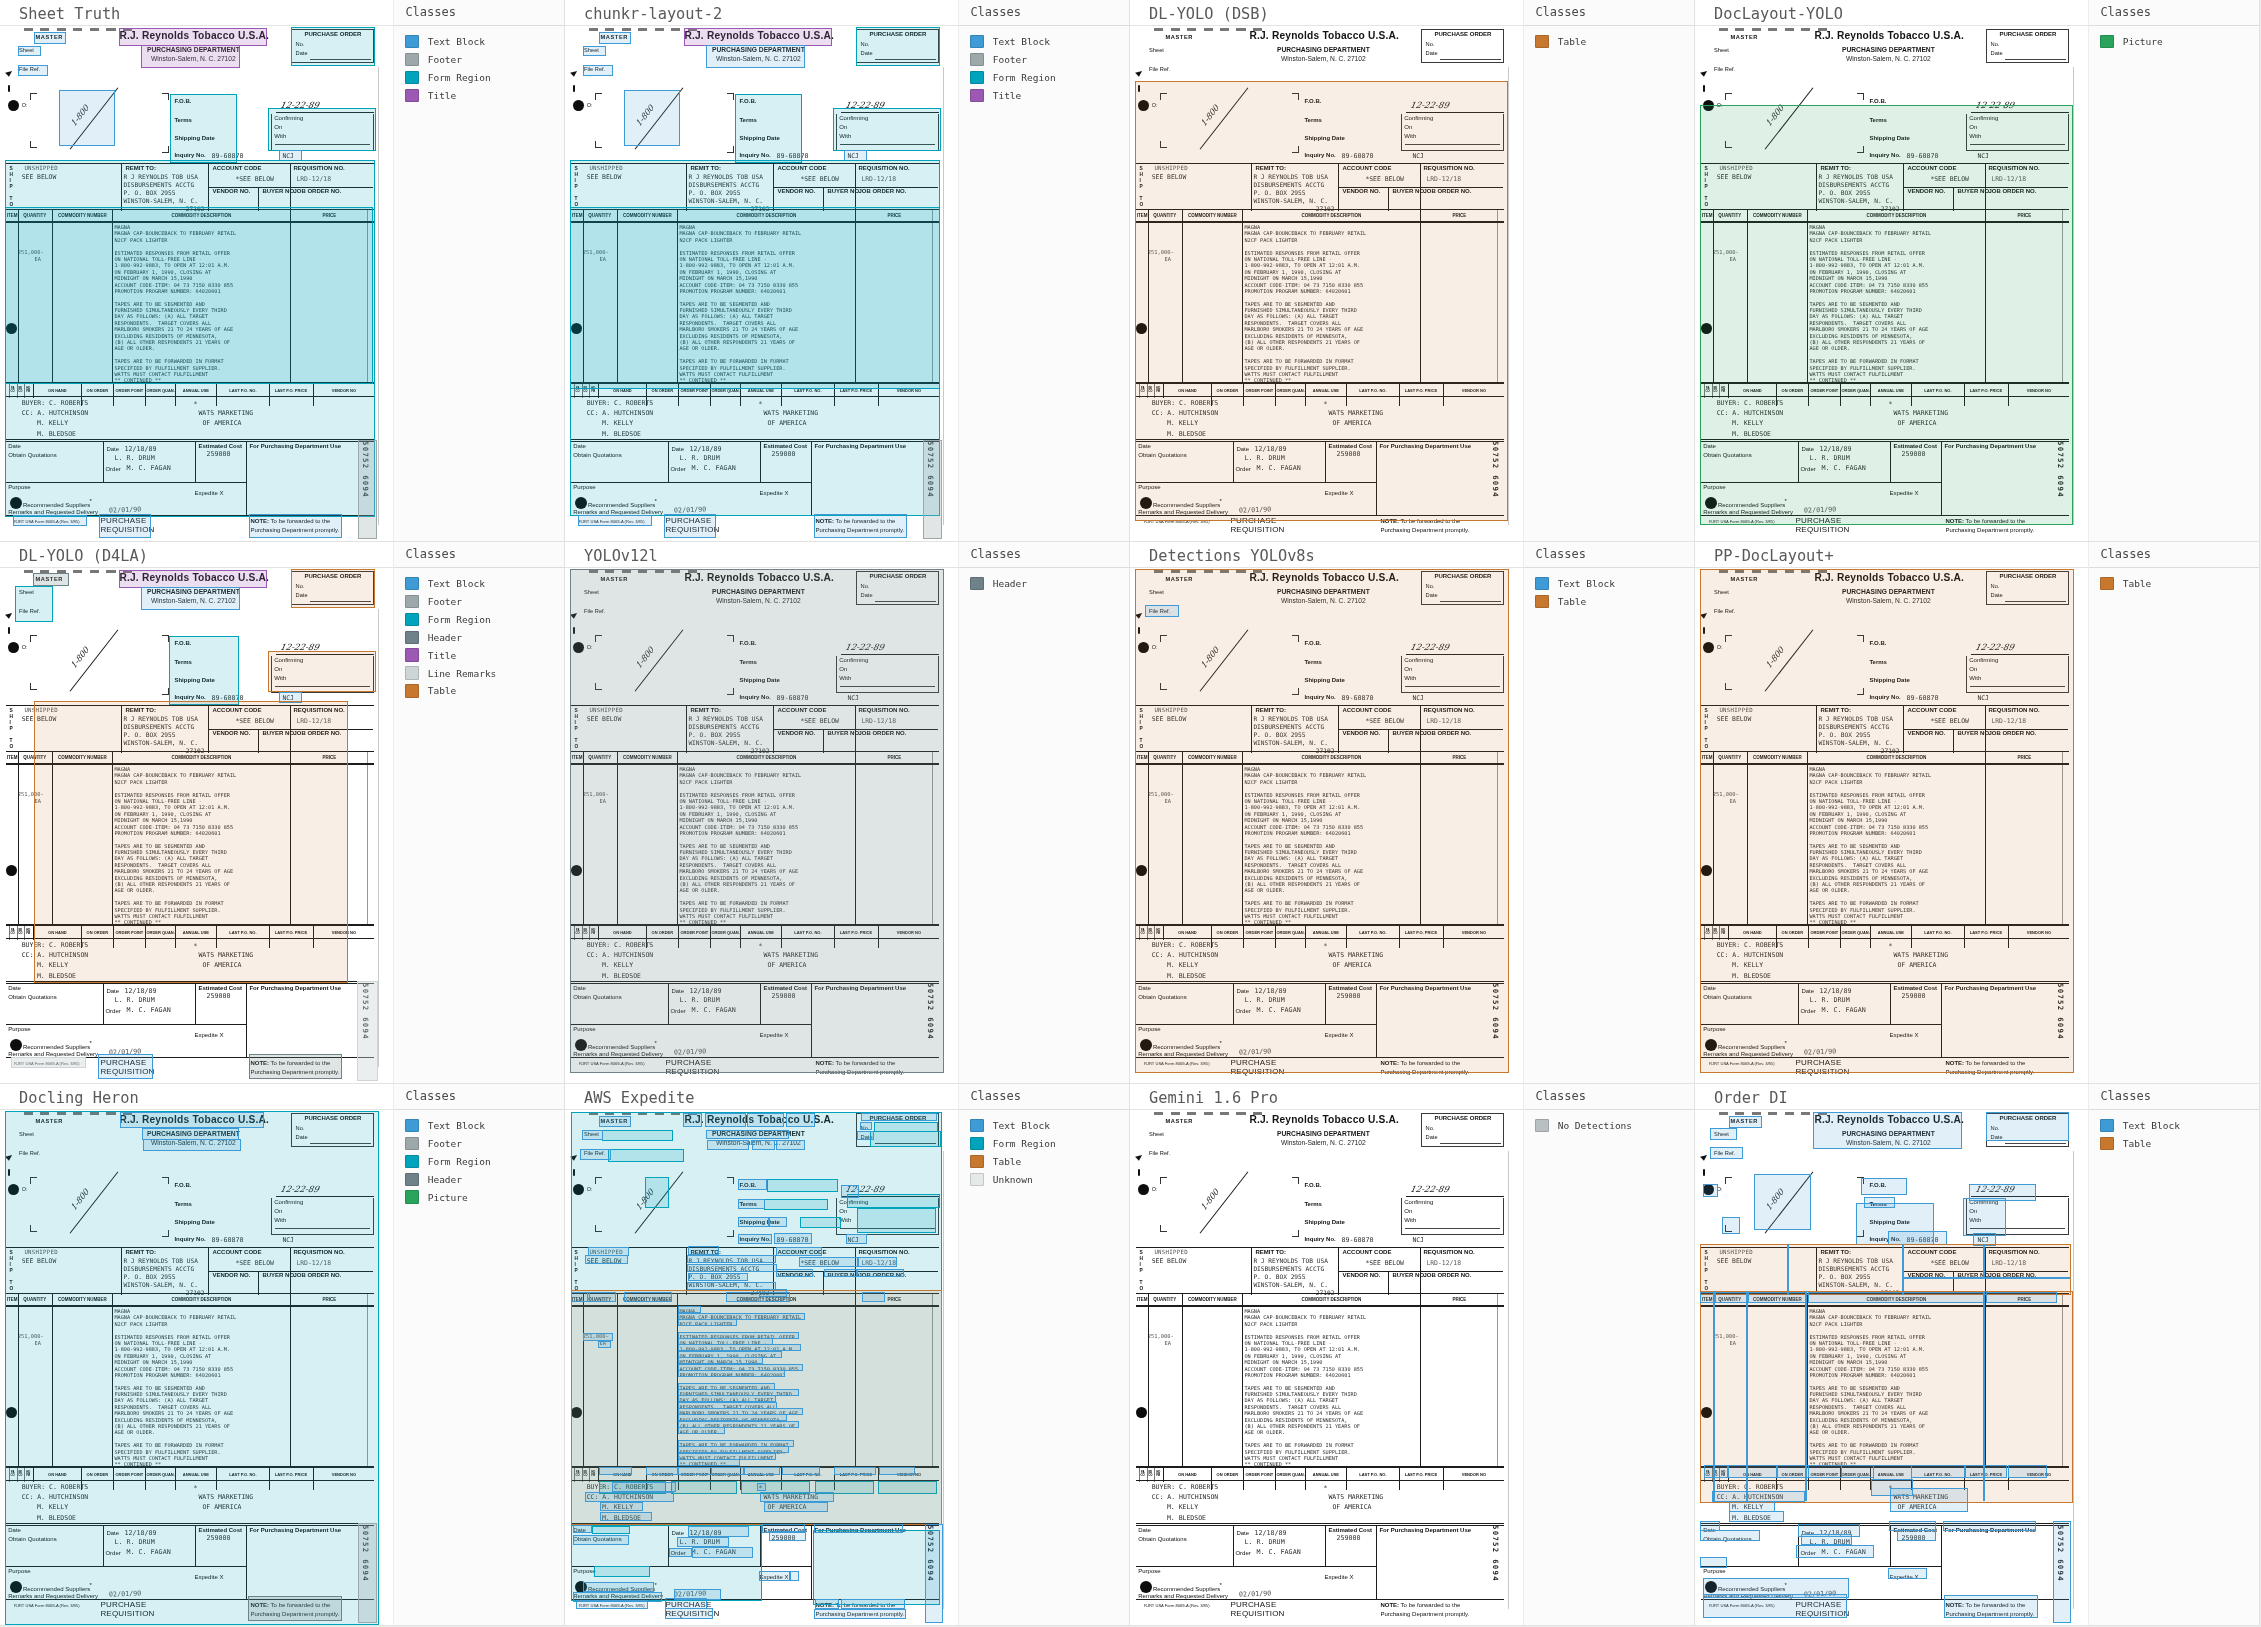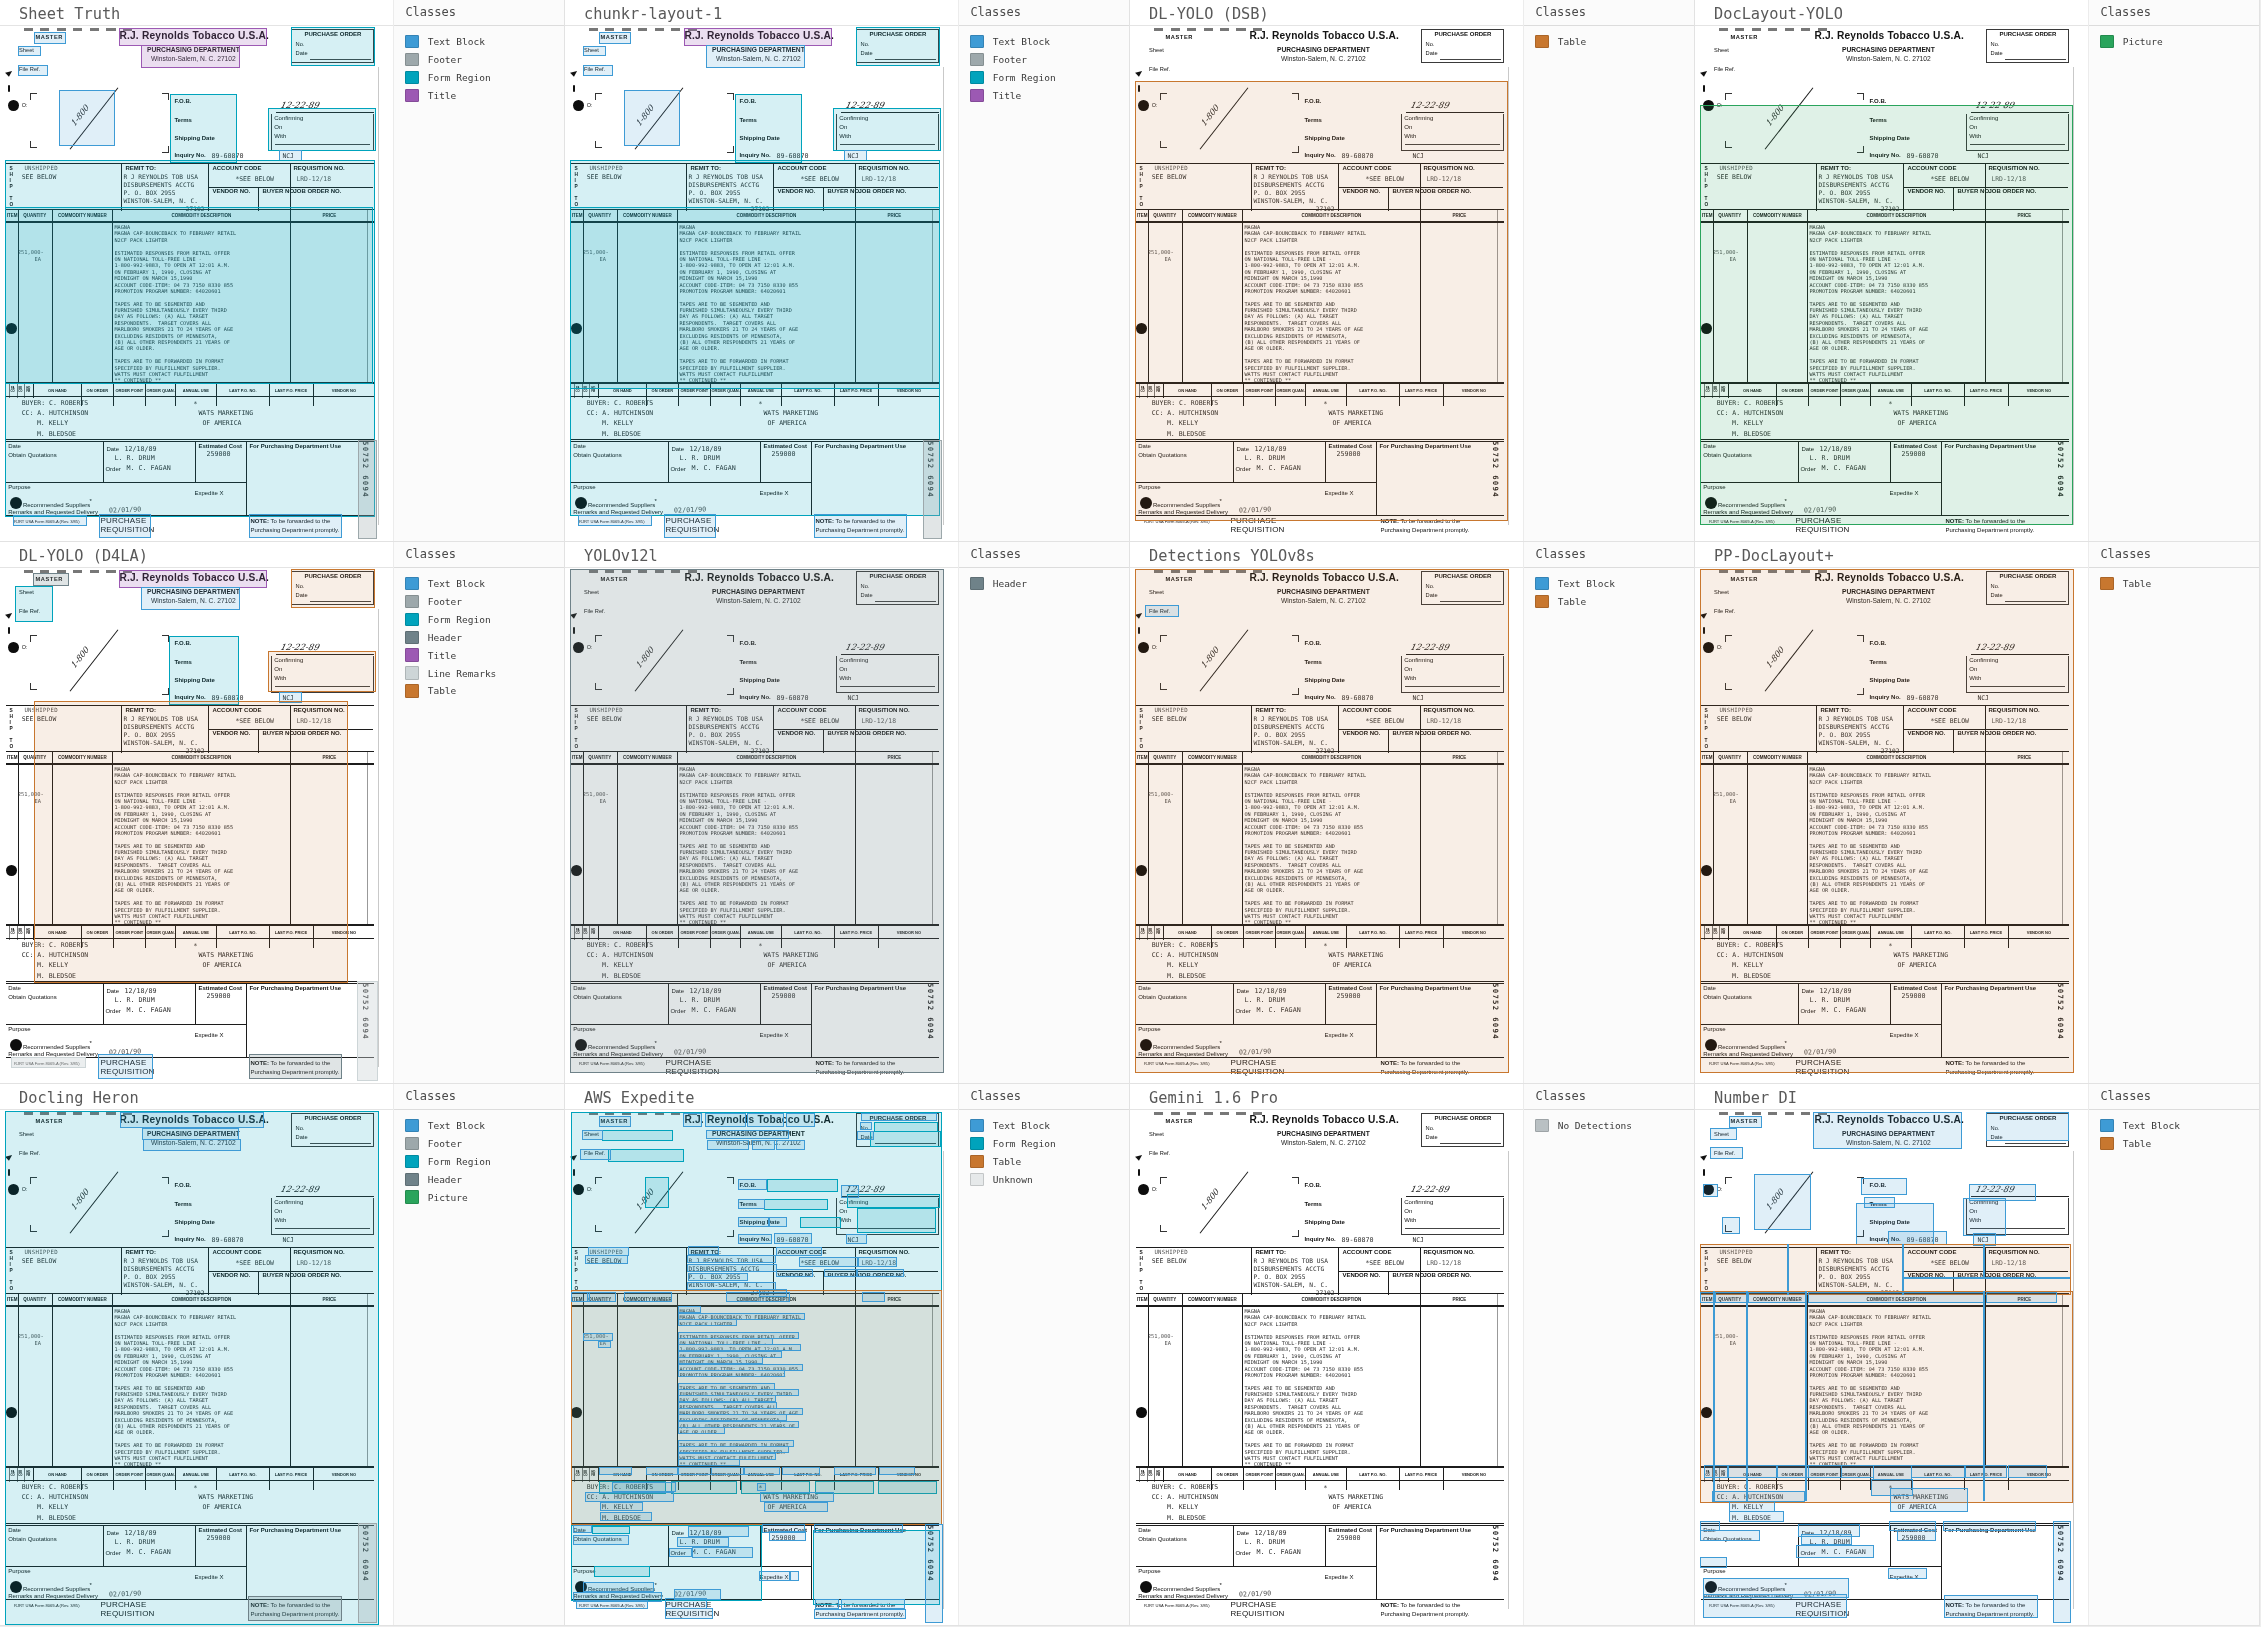--- a/index.html
+++ b/index.html
@@ -279,21 +279,21 @@
           </div>
           <div class="legend-item">
             <span class="swatch" style="background: rgb(156, 89, 179);"></span>
             <span class="legend-label">Title</span>
           </div>
         </div>
     </div>
   </div>
 
   <div class="panel">
-    <div class="panel-title">chunkr-layout-1</div>
+    <div class="panel-title">chunkr-layout-2</div>
     <div class="titlebar-line"></div>
     <div class="docwrap">
   <div class="doc">
     <div style="left:18px;top:-0.6px;width:108px;height:2.5px;background:repeating-linear-gradient(90deg,#4a4a4a 0 9px,transparent 9px 16.5px);opacity:.75"></div>
     <div style="left:-1.3px;top:42px;width:7px;height:5.7px;background:#111;clip-path:polygon(0 30%,100% 0,55% 100%)"></div>
     <div style="left:1.3px;top:56px;width:2.5px;height:7px;background:#111;border-radius:1.3px"></div>
     <div style="left:113px;top:0.6px;width:148px;text-align:center;font-size:10.2px;font-weight:bold;letter-spacing:0.2px;color:#131313;white-space:nowrap">R.J. Reynolds Tobacco U.S.A.</div>
     <div style="left:113px;top:16.5px;width:148px;text-align:center;font-size:6.7px;font-weight:bold;color:#161616">PURCHASING DEPARTMENT</div>
     <div style="left:113px;top:26px;width:148px;text-align:center;font-size:6.7px;color:#1b1b1b">Winston-Salem, N. C. 27102</div>
     <div class="lbl" style="left:29px;top:5.1px;font-size:5.7px;letter-spacing:0.6px">MASTER</div>
@@ -2719,21 +2719,21 @@
       <div class="legend-items">
           <div class="legend-item">
             <span class="swatch" style="background: rgb(185, 192, 195);"></span>
             <span class="legend-label">No Detections</span>
           </div>
         </div>
     </div>
   </div>
 
   <div class="panel">
-    <div class="panel-title">Number DI</div>
+    <div class="panel-title">Order DI</div>
     <div class="titlebar-line"></div>
     <div class="docwrap">
   <div class="doc">
     <div style="left:18px;top:-0.6px;width:108px;height:2.5px;background:repeating-linear-gradient(90deg,#4a4a4a 0 9px,transparent 9px 16.5px);opacity:.75"></div>
     <div style="left:-1.3px;top:42px;width:7px;height:5.7px;background:#111;clip-path:polygon(0 30%,100% 0,55% 100%)"></div>
     <div style="left:1.3px;top:56px;width:2.5px;height:7px;background:#111;border-radius:1.3px"></div>
     <div style="left:113px;top:0.6px;width:148px;text-align:center;font-size:10.2px;font-weight:bold;letter-spacing:0.2px;color:#131313;white-space:nowrap">R.J. Reynolds Tobacco U.S.A.</div>
     <div style="left:113px;top:16.5px;width:148px;text-align:center;font-size:6.7px;font-weight:bold;color:#161616">PURCHASING DEPARTMENT</div>
     <div style="left:113px;top:26px;width:148px;text-align:center;font-size:6.7px;color:#1b1b1b">Winston-Salem, N. C. 27102</div>
     <div class="lbl" style="left:29px;top:5.1px;font-size:5.7px;letter-spacing:0.6px">MASTER</div>

